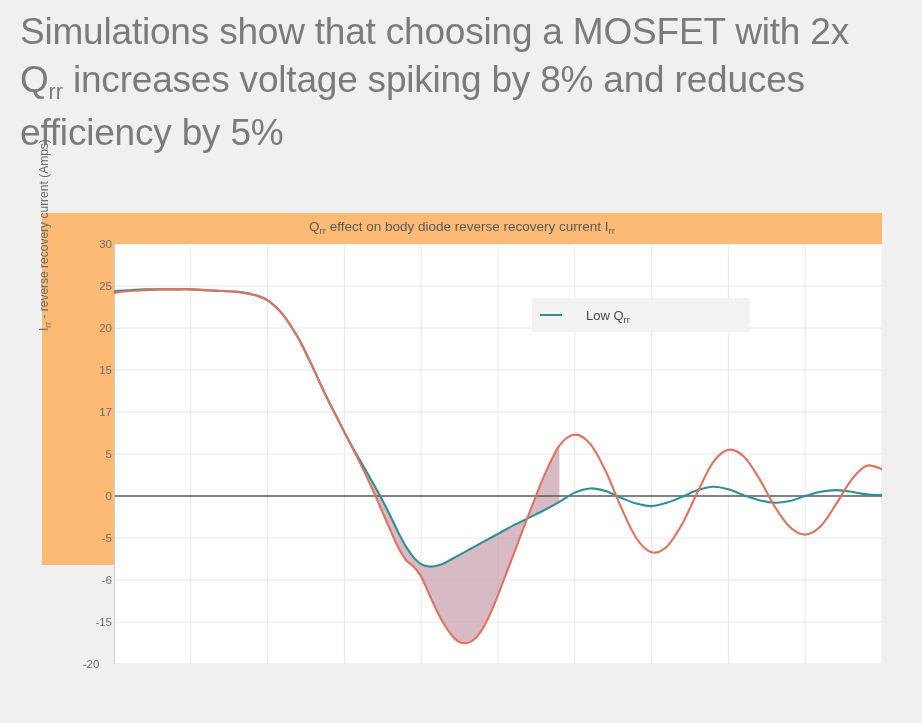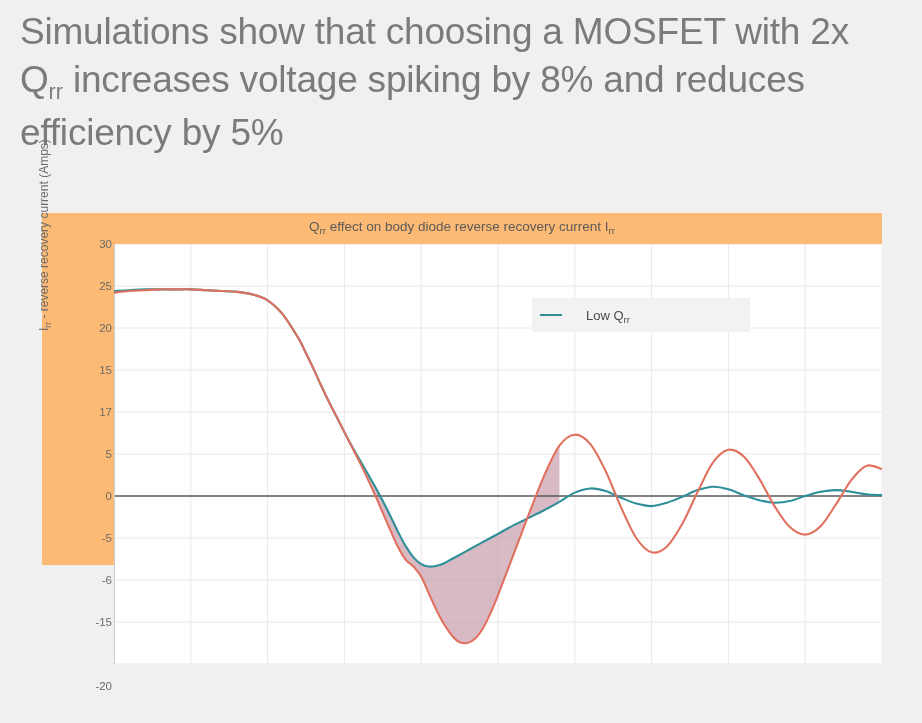--- a/index.html
+++ b/index.html
@@ -171,21 +171,21 @@
       <div class="y-tick" style="top: 31px;">30</div>
       <div class="y-tick" style="top: 73px;">25</div>
       <div class="y-tick" style="top: 115px;">20</div>
       <div class="y-tick" style="top: 157px;">15</div>
       <div class="y-tick" style="top: 199px;">17</div>
       <div class="y-tick" style="top: 241px;">5</div>
       <div class="y-tick" style="top: 283px;">0</div>
       <div class="y-tick" style="top: 325px;">-5</div>
       <div class="y-tick" style="top: 367px;">-6</div>
       <div class="y-tick" style="top: 409px;">-15</div>
-      <div class="y-tick" style="top: 473px;">-20</div>
+      <div class="y-tick" style="top: 451px; text-align: center;">-20</div>
     </div>
 
   <svg id="plot-svg" width="768" height="420">
     <rect x="0" y="0" width="768" height="420" fill="#ffffff"></rect>
     <g id="grid-v">
         <line x1="76.80000000000001" x2="76.80000000000001" y1="0" y2="420" stroke="#e8e8e8" stroke-width="1"></line>
         <line x1="153.60000000000002" x2="153.60000000000002" y1="0" y2="420" stroke="#e8e8e8" stroke-width="1"></line>
         <line x1="230.39999999999998" x2="230.39999999999998" y1="0" y2="420" stroke="#e8e8e8" stroke-width="1"></line>
         <line x1="307.20000000000005" x2="307.20000000000005" y1="0" y2="420" stroke="#e8e8e8" stroke-width="1"></line>
         <line x1="384" x2="384" y1="0" y2="420" stroke="#e8e8e8" stroke-width="1"></line>

